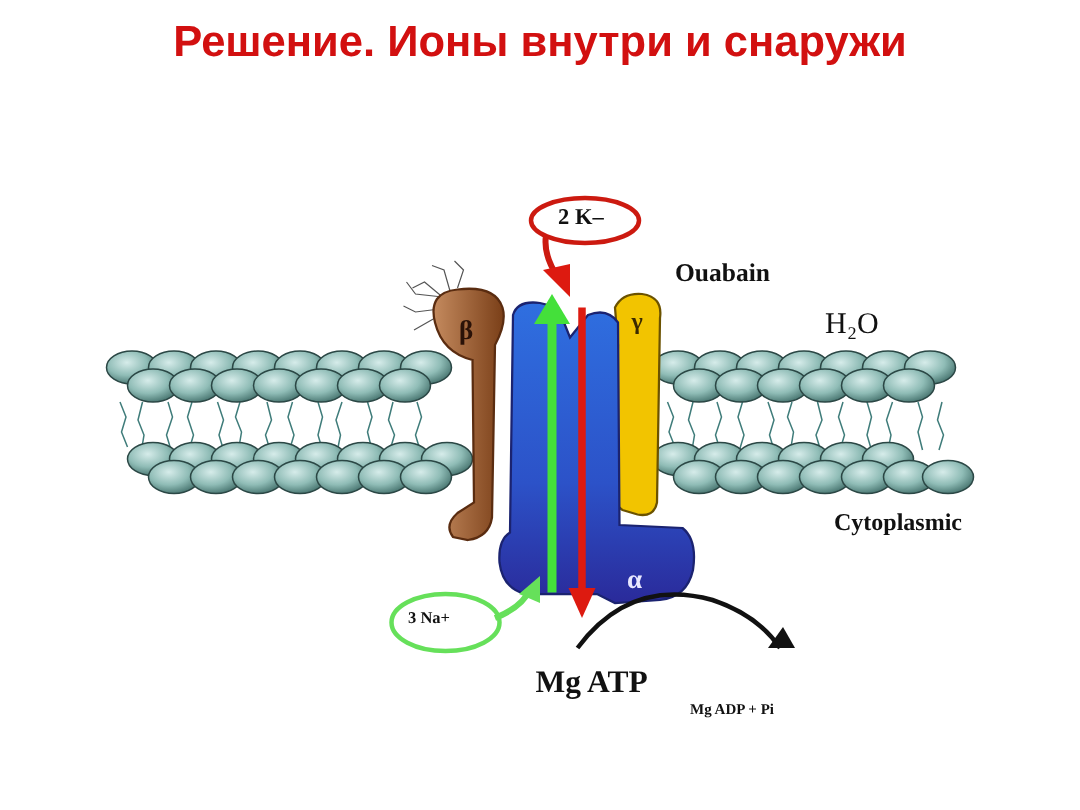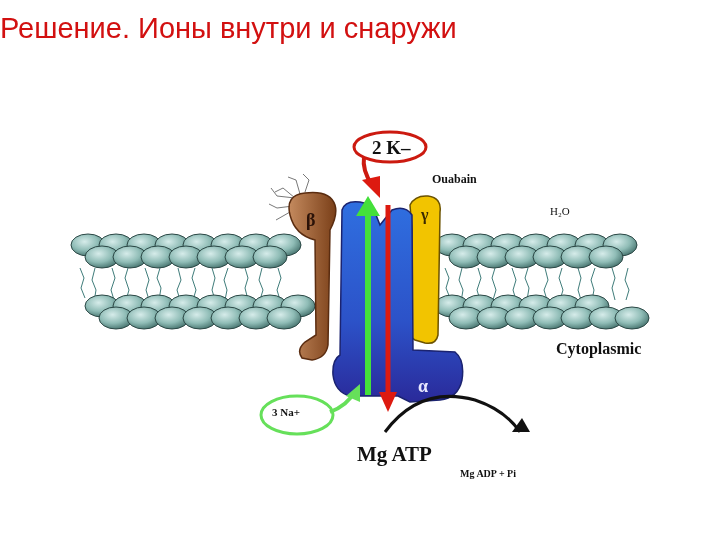--- a/index.html
+++ b/index.html
@@ -1,17 +1,17 @@
 <!DOCTYPE html>
 <html><head>
 <meta charset="utf-8">
 <style>
   html, body { margin:0; padding:0; background:#ffffff; }
   body { width:720px; height:540px; position:relative; overflow:hidden; font-family:"Liberation Sans", sans-serif; }
-  .title { position:absolute; left:0; top:12px; width:720px; text-align:left; font-size:29px; color:#d21010; font-family:"Liberation Sans", sans-serif; }
+  .title { position:absolute; left:0; top:12px; width:720px; text-align:center; font-size:29px; color:#d21010; font-family:"Liberation Sans", sans-serif;font-weight:bold; }
   .lbl { position:absolute; font-family:"Liberation Serif", serif; font-weight:bold; color:#111; white-space:nowrap; }
   svg { position:absolute; left:0; top:0; }
 </style>
 </head>
 <body>
 
 <div class="title">Решение. Ионы внутри и снаружи</div>
 
 <svg width="720" height="540" viewBox="0 0 720 540">
   <defs>
@@ -119,22 +119,22 @@
   <polygon points="362,180 380,198 380,176" fill="#dd1a10"></polygon>
 
   <ellipse cx="297" cy="415" rx="36" ry="19" fill="none" stroke="#66e05a" stroke-width="3"></ellipse>
   <path d="M330 412 Q348 405 354 392" stroke="#66e05a" stroke-width="4" fill="none"></path>
   <polygon points="346,396 360,384 360,402" fill="#66e05a"></polygon>
 
   <path d="M385 432 Q420 385 475 400 Q505 410 520 432" stroke="#111" stroke-width="3" fill="none"></path>
   <polygon points="512,432 530,432 522,418" fill="#111"></polygon>
 </svg>
 
-<div class="lbl" style="left:372px;top:137px;font-size:19px;">2 K–</div>
-<div class="lbl" style="left:432px;top:172px;font-size:12px;">Ouabain</div>
-<div class="lbl" style="left:550px;top:205px;font-size:11px;font-weight:normal;">H₂O</div>
+<div class="lbl" style="left:372px;top:137px;font-size:15px;">2 K–</div>
+<div class="lbl" style="left:450px;top:172px;font-size:17px;">Ouabain</div>
+<div class="lbl" style="left:550px;top:205px;font-size:20px;font-weight:normal;">H₂O</div>
 <div class="lbl" style="left:556px;top:340px;font-size:16px;">Cytoplasmic</div>
 <div class="lbl" style="left:272px;top:406px;font-size:11px;">3 Na+</div>
 <div class="lbl" style="left:357px;top:442px;font-size:21px;">Mg ATP</div>
 <div class="lbl" style="left:460px;top:468px;font-size:10px;">Mg ADP + Pi</div>
 <div class="lbl" style="left:418px;top:376px;font-size:18px;color:#e8e8ff;">α</div>
 <div class="lbl" style="left:306px;top:210px;font-size:18px;color:#2a1208;">β</div>
 <div class="lbl" style="left:421px;top:206px;font-size:16px;color:#3a2a00;">γ</div>
 
 </body></html>

